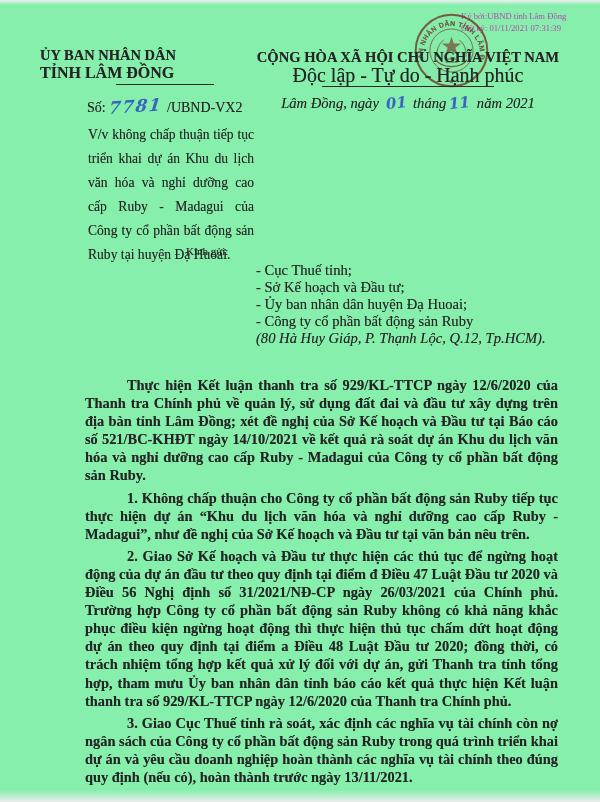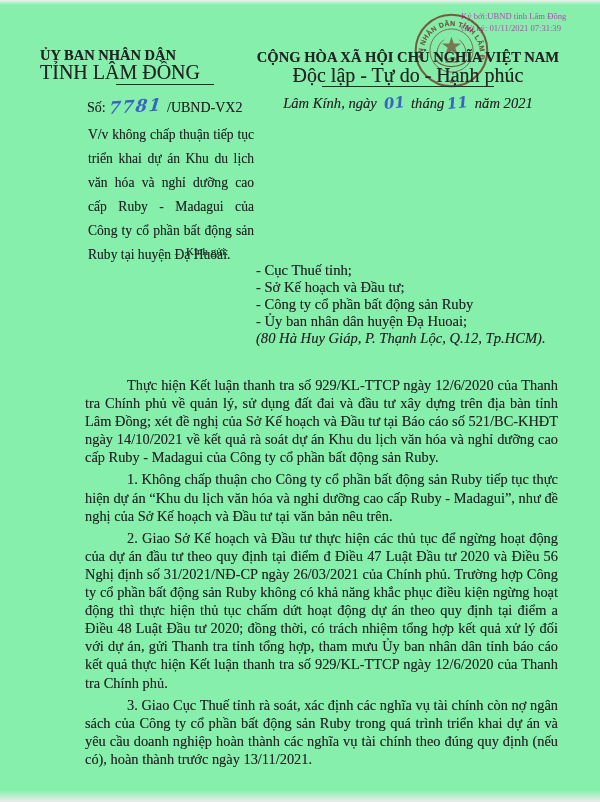--- a/index.html
+++ b/index.html
@@ -20,21 +20,21 @@
     font-size:8.6px;line-height:11.5px;color:#b44ab2;
     font-family:"Liberation Serif",serif;text-shadow:none;}
 
   
   .stamp{position:absolute;left:413px;top:12px;width:77px;height:77px;
     mix-blend-mode:multiply;opacity:.9;}
 
   
   .hdr-left{position:absolute;left:40px;top:47px;width:250px;}
   .hdr-left .l1{font-weight:bold;font-size:14.5px;line-height:17px;}
-  .hdr-left .l2{font-weight:normal;font-size:20px;line-height:17px;}
+  .hdr-left .l2{font-weight:bold;font-size:16px;line-height:17px;}
   .hdr-left .rule{width:98px;margin:3px auto 0;border-top:1.4px solid #2a2a2a;}
 
   .so-line{position:absolute;left:87px;top:96px;font-size:14px;white-space:nowrap;}
   .hand{color:#3a64c0;font-family:"DejaVu Serif",serif;font-style:italic;
     font-weight:bold;text-shadow:none;}
   .hand-no{display:inline-block;font-size:17px;letter-spacing:1.5px;
     transform:rotate(-4deg) skewX(-10deg);margin:0 5px 0 3px;}
 
   
   .hdr-right{position:absolute;left:255px;top:49px;width:306px;text-align:center;}
@@ -50,21 +50,21 @@
     font-size:13.6px;line-height:24px;text-align:justify;}
 
   
   .kinh-gui{position:absolute;left:186px;top:245px;font-size:11px;}
   .recipients{position:absolute;left:256px;top:262px;font-size:14.6px;line-height:17px;}
   .recipients .addr{font-style:italic;}
 
   
   .body-text{position:absolute;left:85px;top:376px;width:473px;
     font-size:14.4px;line-height:18.1px;text-align:justify;}
-  .body-text p{margin:0 0 4px 0;text-indent:42px;}
+  .body-text p{margin:0 0 4px 0;text-indent:42px;font-weight:bold;}
 
   .stamp text{font-family:"Liberation Sans",sans-serif;font-weight:bold;}
 </style>
 </head>
 <body>
 
 <div class="page">
 
   <div class="scan-edge-top"></div>
 
@@ -98,35 +98,35 @@
 
   <div class="so-line">
     <span>Số:</span><span class="hand hand-no">7781</span><span>/UBND-VX2</span>
   </div>
 
   <div class="hdr-right">
     <div class="l1">CỘNG HÒA XÃ HỘI CHỦ NGHĨA VIỆT NAM</div>
     <div class="l2">Độc lập - Tự do - Hạnh phúc</div>
     <div class="rule"></div>
     <div class="date-line">
-      <span>Lâm Kính, ngày</span>
+      <span>Lâm Đồng, ngày</span>
       <span class="hand hand-day">01</span>
       <span>tháng</span><span class="hand hand-month">11</span>
       <span>năm 2021</span>
     </div>
   </div>
 
   <div class="subject">V/v không chấp thuận tiếp tục triển khai dự án Khu du lịch văn hóa và nghỉ dưỡng cao cấp Ruby - Madagui của Công ty cổ phần bất động sản Ruby tại huyện Đạ Huoai.</div>
 
   <div class="kinh-gui">Kính gửi:</div>
   <div class="recipients">
     <div>- Cục Thuế tỉnh;</div>
     <div>- Sở Kế hoạch và Đầu tư;</div>
+    <div>- Ủy ban nhân dân huyện Đạ Huoai;</div>
     <div>- Công ty cổ phần bất động sản Ruby</div>
-    <div>- Ủy ban nhân dân huyện Đạ Huoai;</div>
     <div class="addr">(80 Hà Huy Giáp, P. Thạnh Lộc, Q.12, Tp.HCM).</div>
   </div>
 
   <div class="body-text">
     <p>Thực hiện Kết luận thanh tra số 929/KL-TTCP ngày 12/6/2020 của Thanh tra Chính phủ về quản lý, sử dụng đất đai và đầu tư xây dựng trên địa bàn tỉnh Lâm Đồng; xét đề nghị của Sở Kế hoạch và Đầu tư tại Báo cáo số 521/BC-KHĐT ngày 14/10/2021 về kết quả rà soát dự án Khu du lịch văn hóa và nghỉ dưỡng cao cấp Ruby - Madagui của Công ty cổ phần bất động sản Ruby.</p>
     <p>1. Không chấp thuận cho Công ty cổ phần bất động sản Ruby tiếp tục thực hiện dự án “Khu du lịch văn hóa và nghỉ dưỡng cao cấp Ruby - Madagui”, như đề nghị của Sở Kế hoạch và Đầu tư tại văn bản nêu trên.</p>
     <p>2. Giao Sở Kế hoạch và Đầu tư thực hiện các thủ tục để ngừng hoạt động của dự án đầu tư theo quy định tại điểm đ Điều 47 Luật Đầu tư 2020 và Điều 56 Nghị định số 31/2021/NĐ-CP ngày 26/03/2021 của Chính phủ. Trường hợp Công ty cổ phần bất động sản Ruby không có khả năng khắc phục điều kiện ngừng hoạt động thì thực hiện thủ tục chấm dứt hoạt động dự án theo quy định tại điểm a Điều 48 Luật Đầu tư 2020; đồng thời, có trách nhiệm tổng hợp kết quả xử lý đối với dự án, gửi Thanh tra tỉnh tổng hợp, tham mưu Ủy ban nhân dân tỉnh báo cáo kết quả thực hiện Kết luận thanh tra số 929/KL-TTCP ngày 12/6/2020 của Thanh tra Chính phủ.</p>
     <p>3. Giao Cục Thuế tỉnh rà soát, xác định các nghĩa vụ tài chính còn nợ ngân sách của Công ty cổ phần bất động sản Ruby trong quá trình triển khai dự án và yêu cầu doanh nghiệp hoàn thành các nghĩa vụ tài chính theo đúng quy định (nếu có), hoàn thành trước ngày 13/11/2021.</p>
   </div>
 

